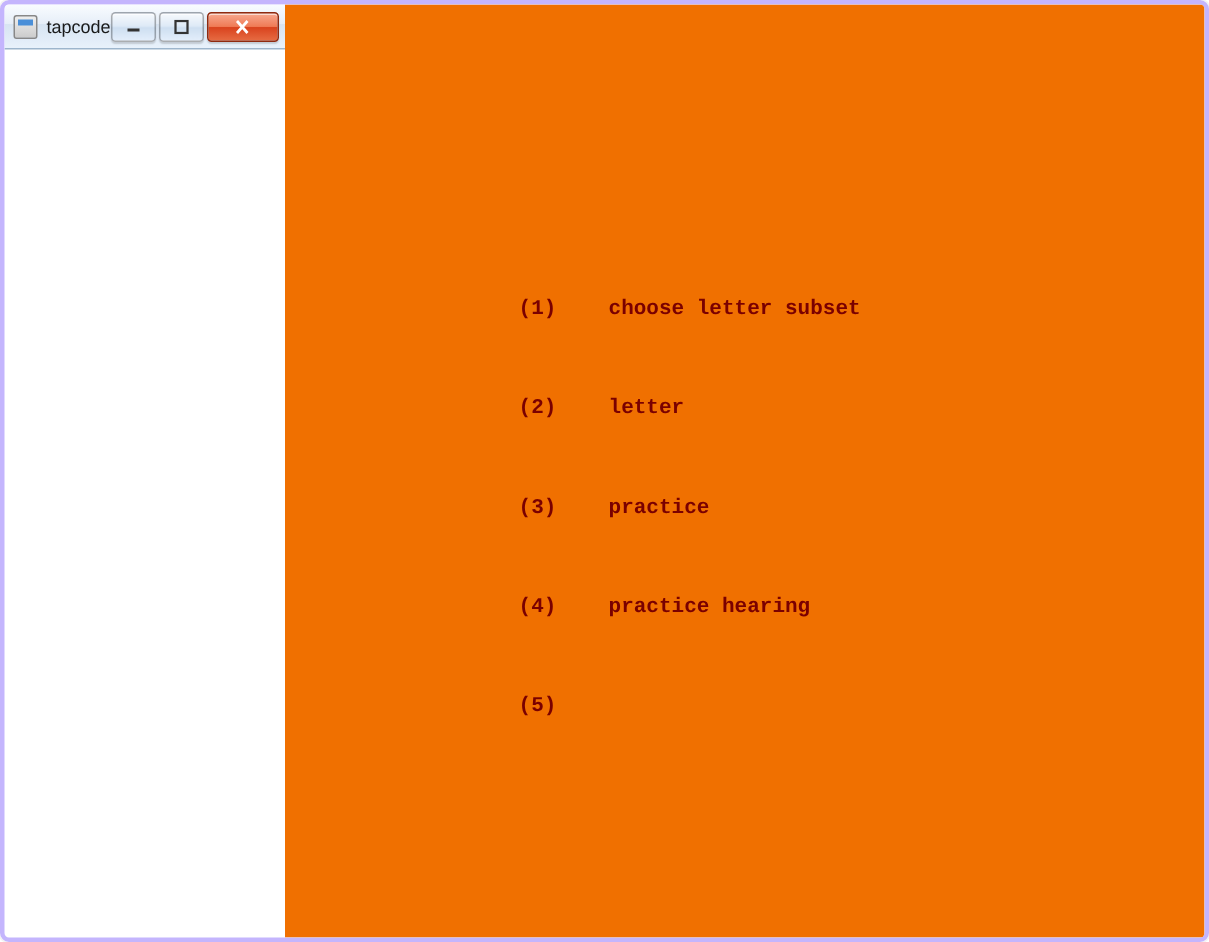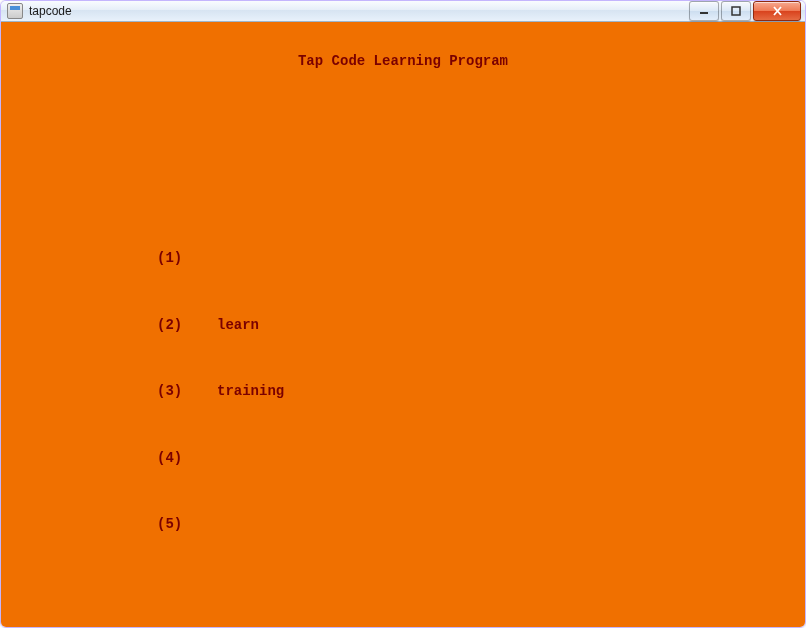--- a/index.html
+++ b/index.html
@@ -6,26 +6,26 @@
   body {
     width: 806px;
     height: 628px;
     background: #fff;
     font-family: "Segoe UI", Tahoma, sans-serif;
     overflow: hidden;
   }
   .window {
     width: 806px;
     height: 628px;
-    border: 1px solid #c4b5fd;
+    border: 3px solid #c4b5fd;
     border-radius: 6px;
     overflow: hidden;
     box-shadow: 0 0 0 1px rgba(0,0,0,.05);
     display: flex;
-    flex-direction: column;
+    flex-direction: row;
   }
   .titlebar {
     height: 30px;
     background: linear-gradient(to bottom, #f9fcff 0%, #e6eef8 45%, #d7e4f2 46%, #e8f1fb 100%);
     border-bottom: 1px solid #9db5cc;
     display: flex;
     align-items: center;
     padding: 0 4px 0 6px;
     position: relative;
   }
@@ -124,33 +124,32 @@
       <div class="win-btn close">
         <svg width="11" height="10" viewBox="0 0 11 10">
             <path d="M2 1 L9 9 M9 1 L2 9" stroke="#fff" stroke-width="1.8"></path>
           </svg>
       </div>
     </div>
   </div>
 
   <div class="client">
     <div class="terminal">
-<span class="center">Tap Code Learning Program</span>
 <div class="t-line"></div>
 <div class="t-line"></div>
 <div class="t-line"></div>
 <div class="t-line"></div>
 <div class="t-line"></div>
-<div class="row"><span class="col-indent"></span><span class="col-key">(1)</span></div>
+<div class="row"><span class="col-indent"></span><span class="col-key">(1)</span><span class="col-label">choose letter subset</span></div>
 <div class="t-line"></div>
-<div class="row"><span class="col-indent"></span><span class="col-key">(2)</span><span class="col-label">learn</span></div>
+<div class="row"><span class="col-indent"></span><span class="col-key">(2)</span><span class="col-label">letter</span></div>
 <div class="t-line"></div>
-<div class="row"><span class="col-indent"></span><span class="col-key">(3)</span><span class="col-label">training</span></div>
+<div class="row"><span class="col-indent"></span><span class="col-key">(3)</span><span class="col-label">practice</span></div>
 <div class="t-line"></div>
-<div class="row"><span class="col-indent"></span><span class="col-key">(4)</span></div>
+<div class="row"><span class="col-indent"></span><span class="col-key">(4)</span><span class="col-label">practice hearing</span></div>
 <div class="t-line"></div>
 <div class="row"><span class="col-indent"></span><span class="col-key">(5)</span></div>
 <div class="t-line"></div>
 
 
 
 
 
 
 

